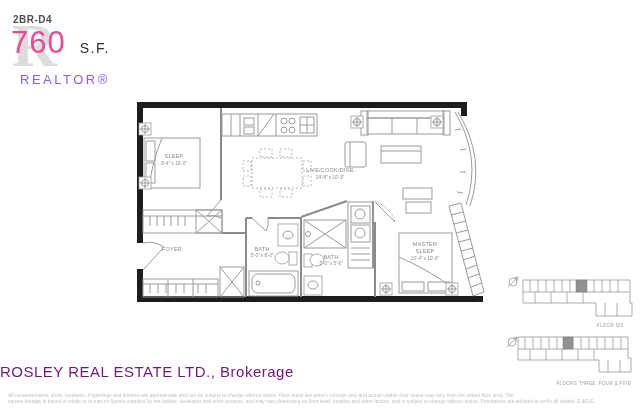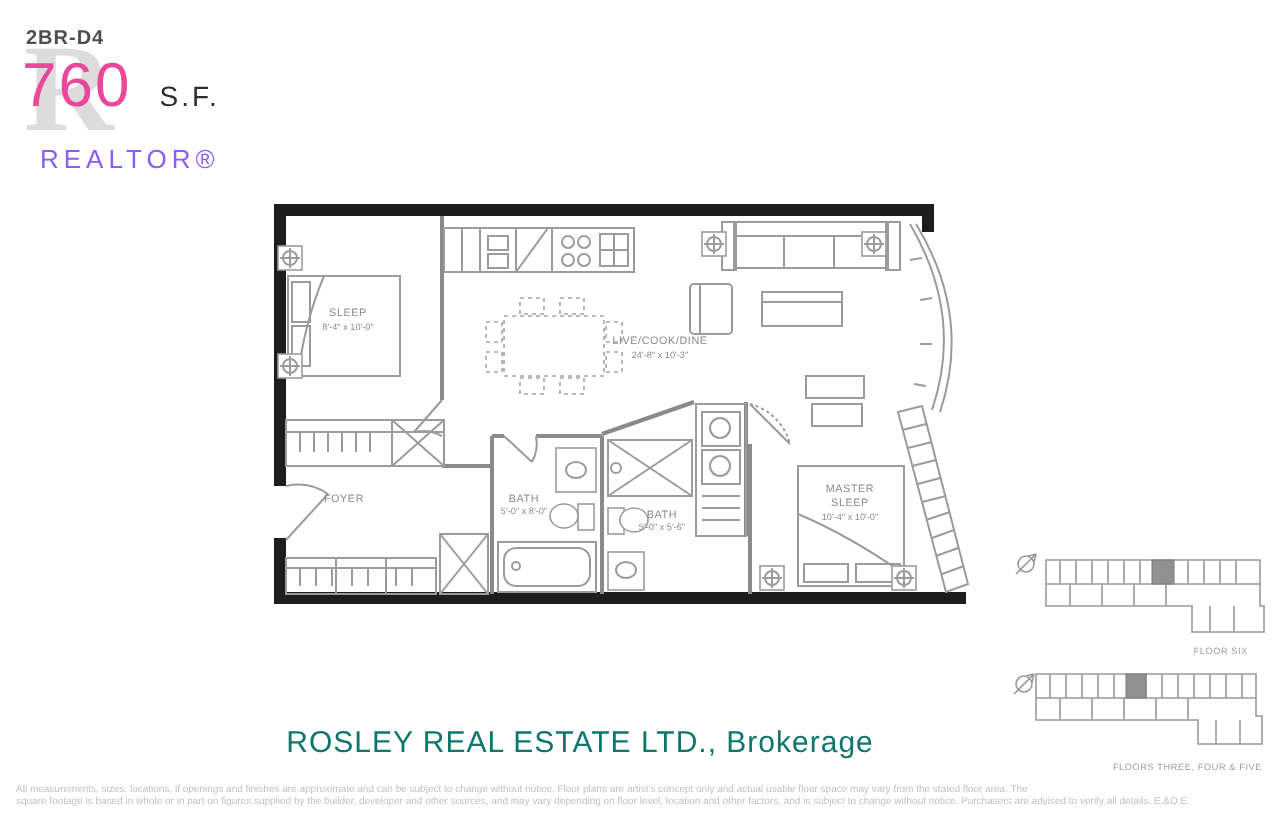--- a/index.html
+++ b/index.html
@@ -8,22 +8,22 @@
   
   .logo{position:absolute;left:6px;top:8px;width:130px;height:90px;}
   .logo-r{position:absolute;left:6px;top:6px;font-family:"Liberation Serif","DejaVu Serif",serif;
           font-weight:bold;font-size:62px;line-height:62px;color:#dcdcdc;}
   .logo-unit{position:absolute;left:7px;top:6px;font-size:10px;font-weight:bold;color:#4f4f4f;letter-spacing:.5px;text-align:right;}
   .logo-area-row{position:absolute;left:5px;top:17px;white-space:nowrap;}
   .logo-area{font-size:31px;font-weight:400;color:#ec4899;letter-spacing:1px;}
   .logo-sf{font-size:14px;color:#2e2e2e;letter-spacing:1.5px;margin-left:14px;}
   .logo-brand{position:absolute;left:14px;top:64px;font-size:13px;color:#8b5cf6;letter-spacing:2.5px;}
   
-  .watermark{position:absolute;left:0;right:60px;top:363px;text-align:center;
-             font-size:15px;color:#0f766e;letter-spacing:.5px;font-weight:400;}
+  .watermark{position:absolute;left:0;right:60px;top:363px;
+             font-size:15px;color:#701a75;letter-spacing:.5px;font-weight:400;}
   
   .disclaimer{position:absolute;left:8px;right:8px;top:392px;color:#c2c2c2;
               font-size:5px;line-height:6px;text-align:left;}
   
   svg{position:absolute;left:0;top:0;}
   .wall{fill:#1d1d1d;stroke:none;}
   .ln{stroke:#9b9b9b;stroke-width:1;fill:none;}
   .ln2{stroke:#8a8a8a;stroke-width:2;fill:none;}
   .dash{stroke:#a5a5a5;stroke-width:.8;fill:none;stroke-dasharray:2 2;}
   .fix{stroke:#9b9b9b;stroke-width:.8;fill:#ffffff;}

